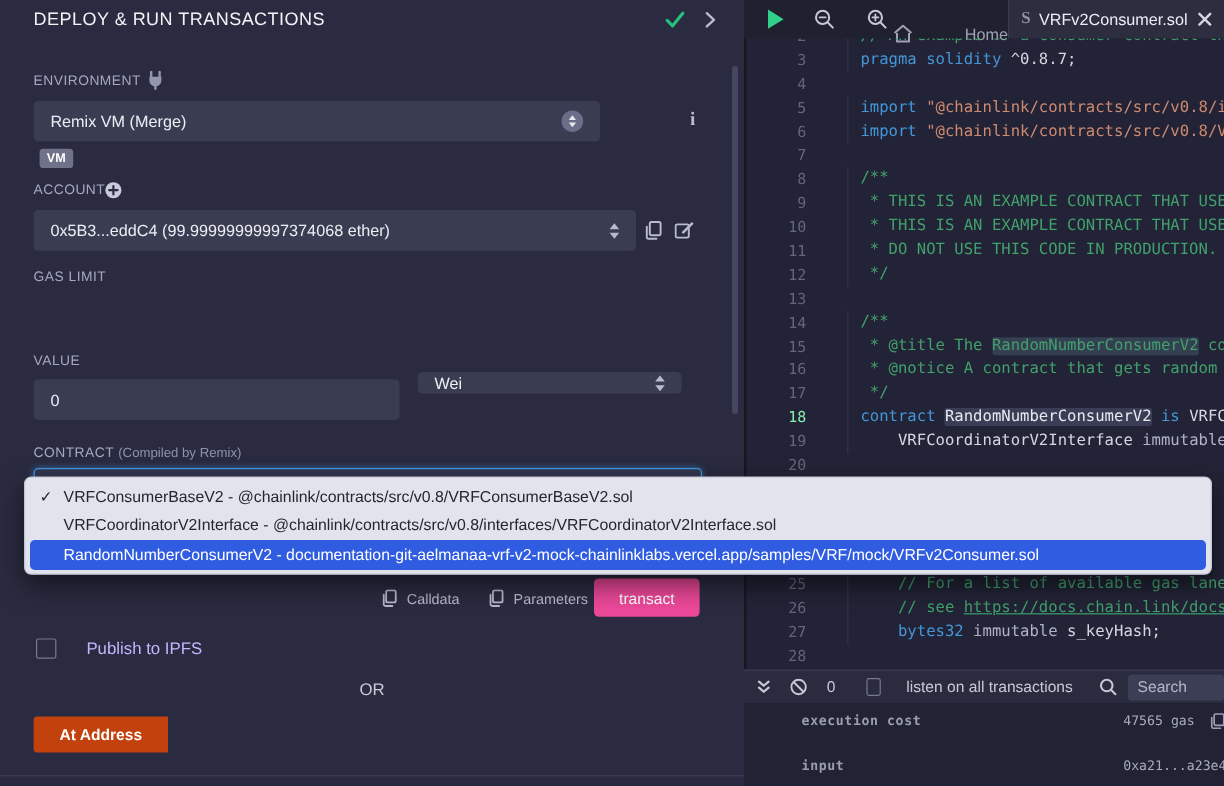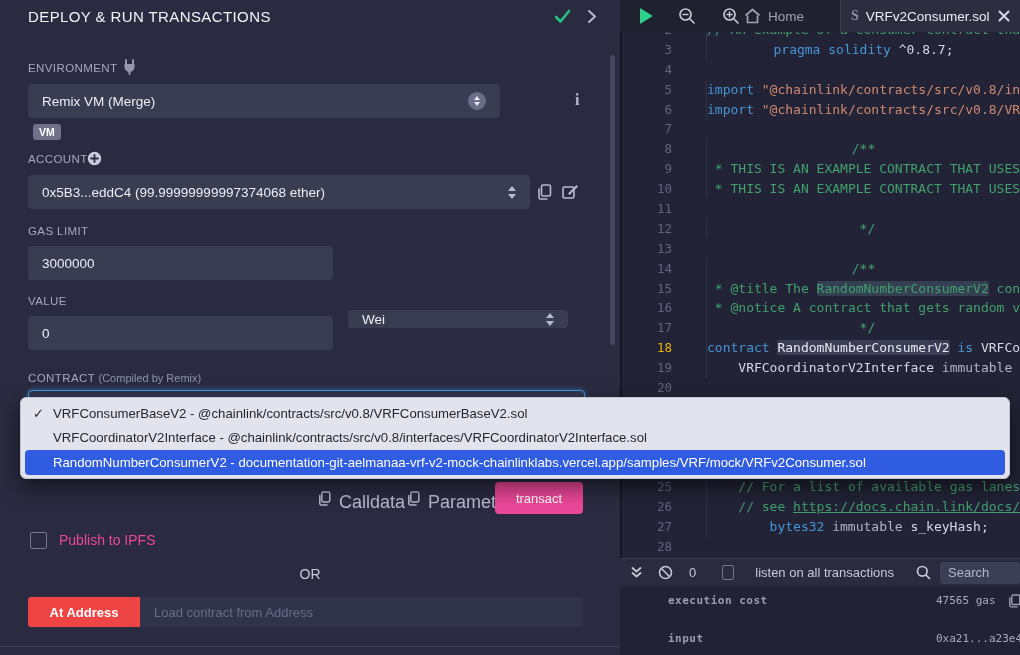--- a/index.html
+++ b/index.html
@@ -19,27 +19,27 @@
   .caret .up{border-bottom:5px solid #b9bbcd;margin-bottom:3px;}
   .caret .dn{border-top:5px solid #b9bbcd;}
   .circle-caret{margin-left:auto;width:18px;height:18px;border-radius:50%;background:#6b6e88;
     display:flex;flex-direction:column;align-items:center;justify-content:center;}
   .circle-caret i{display:block;width:0;height:0;border-left:3.5px solid transparent;border-right:3.5px solid transparent;}
   .circle-caret .up{border-bottom:4px solid #e8e9f1;margin-bottom:2px;}
   .circle-caret .dn{border-top:4px solid #e8e9f1;}
   .vm-badge{left:33px;top:124px;background:#6f7288;color:#fff;font-size:10.5px;font-weight:bold;
     border-radius:3px;padding:2px 6px;}
   .info-i{font-family:"Liberation Serif",serif;font-weight:bold;font-size:16px;color:#b9bbce;}
-  .action-label{font-size:18px;color:#b9bbcd;}
+  .action-label{font-size:12px;color:#b9bbcd;}
   #transact-btn{left:495px;top:482px;width:88px;height:32px;background:#ec4899;border:none;border-radius:4px;
     color:#fff;font-size:13px;font-family:"Liberation Sans",sans-serif;}
   .chkbox{box-sizing:border-box;width:17px;height:17px;border:1.5px solid #767990;border-radius:2px;background:transparent;}
-  #publish-label{left:59px;top:532px;font-size:14px;color:#ec4899;}
+  #publish-label{left:72px;top:532px;font-size:14px;color:#c4b5fd;}
   #or-label{left:0;top:566px;width:620px;text-align:center;font-size:14px;color:#c7c9d6;}
-  #at-address-btn{left:28px;top:597px;width:112px;height:30px;background:#ef4444;border:none;
+  #at-address-btn{left:28px;top:597px;width:112px;height:30px;background:#c2410c;border:none;
     border-radius:3px 0 0 3px;color:#fff;font-weight:bold;font-size:13px;font-family:"Liberation Sans",sans-serif;}
   #at-address-input{left:140px;top:597px;width:443px;height:30px;background:#31334a;border-radius:0 3px 3px 0;
     display:flex;align-items:center;padding:0 14px;box-sizing:border-box;font-size:13px;color:#696c86;}
   #panel-divider{left:0;top:646px;width:620px;height:1px;background:#3b3d53;}
   #panel-scrollbar{left:610px;top:55px;width:5px;height:290px;background:#45475e;border-radius:3px;}
 
   
   #contract-select{left:28px;top:390px;width:555px;height:30px;background:#343650;border-radius:4px;
     border:1px solid #3f9ae5;box-shadow:0 0 5px rgba(63,154,229,.6);}
 
@@ -50,32 +50,32 @@
     font-size:13.2px;color:#26262e;white-space:nowrap;overflow:hidden;}
   .opt .chk{display:inline-block;width:20px;font-size:13px;}
   .opt.sel{background:#2f5ce0;color:#fff;}
 
   
   #editor{left:620px;top:0;width:400px;height:655px;background:#222336;border-left:2px solid #17181f;box-sizing:border-box;}
   #editor-toolbar{left:620px;top:0;width:400px;height:32px;background:#20212e;}
   .tb-icon{position:absolute;top:6px;width:20px;height:20px;}
   #tab-active{left:840px;top:0;width:180px;height:32px;background:#2c2d3f;border-left:1px solid #3a3c50;
     display:flex;align-items:center;padding:0 10px;box-sizing:border-box;}
-  #tab-home{left:744px;top:0;width:90px;height:32px;display:flex;align-items:center;}
+  #tab-home{left:744px;top:12px;width:90px;height:32px;display:flex;align-items:center;gap:36px;}
   .tab-label{font-size:13.5px;color:#9fa1b6;margin-left:7px;}
   #tab-active .tab-label{color:#eceef5;}
   .sol-icon{font-weight:bold;font-size:14px;color:#8e90a6;font-family:"Liberation Serif",serif;}
 
   
   #code-view{left:620px;top:32px;width:400px;height:526px;overflow:hidden;}
   #code-lines{position:relative;margin-top:-12px;font-family:"DejaVu Sans Mono",monospace;font-size:13px;}
   .cl{position:relative;height:19.9px;line-height:19.9px;white-space:pre;}
   .ln{position:absolute;left:0;width:52px;text-align:right;color:#63657e;font-size:12.5px;}
-  .ln.act{color:#eab308;}
-  .lt{position:absolute;left:86px;right:0;padding-left:0;border-left:1px solid #33344a;overflow:hidden;text-align:center;}
+  .ln.act{color:#86efac;}
+  .lt{position:absolute;left:86px;right:0;padding-left:10px;border-left:1px solid #33344a;overflow:hidden;}
   .kw{color:#4596d6;} .str{color:#d08a70;} .cmt{color:#41a06b;}
   .url{color:#41a06b;text-decoration:underline;}
   .id{color:#d6d7e2;} .mod{color:#b0b2c5;}
   .hl{color:#e8e9f0;background:#3a3d55;border-radius:2px;}
   .chl{color:#41a06b;background:#344052;border-radius:2px;}
 
   
   #terminal-bar{left:620px;top:558px;width:400px;height:28px;background:#2a2b3f;border-top:1px solid #3d3f56;
     display:flex;align-items:center;box-sizing:border-box;overflow:hidden;}
   #terminal-count{font-size:13px;color:#c7c9d8;}
@@ -146,23 +146,20 @@
         </svg>
     </span>
     <span class="abs" style="left:562px;top:184px;">
       <svg width="17" height="16" viewBox="0 0 17 16">
           <rect x="1" y="3" width="11" height="11" rx="1.5" fill="none" stroke="#b9bbce" stroke-width="1.6"></rect>
           <path d="M6 9.5 14.5 1l1.5 1.5L7.5 11z" fill="#b9bbce"></path>
         </svg>
     </span>
 
     <div class="abs fld-label" style="left:28px;top:225px;">GAS LIMIT</div>
-    <div class="abs inp-box" style="left:28px;top:246px;width:305px;height:34px;">
-      <span>3000000</span>
-    </div>
 
     <div class="abs fld-label" style="left:28px;top:295px;">VALUE</div>
     <div class="abs inp-box" style="left:28px;top:316px;width:305px;height:34px;">
       <span>0</span>
     </div>
     <div class="abs sel-box" style="left:348px;top:310px;width:220px;height:18px;">
       <span>Wei</span>
       <span class="caret">
           <i class="up"></i>
           <i class="dn"></i>
@@ -190,23 +187,20 @@
     </span>
     <span class="abs action-label" style="left:428px;top:492px;">Parameters</span>
     <button class="abs" id="transact-btn">transact</button>
 
     <span class="abs chkbox" style="left:30px;top:532px;"></span>
     <span class="abs" id="publish-label">Publish to IPFS</span>
 
     <div class="abs" id="or-label">OR</div>
 
     <button class="abs" id="at-address-btn">At Address</button>
-    <div class="abs" id="at-address-input">
-      <span>Load contract from Address</span>
-    </div>
 
     <div class="abs" id="panel-divider"></div>
     <div class="abs" id="panel-scrollbar"></div>
   </div>
 
   <div id="editor" class="abs"></div>
 
   <div id="editor-toolbar" class="abs">
     <span class="tb-icon" style="left:17px;">
       <svg width="18" height="20" viewBox="0 0 18 20">
@@ -253,21 +247,21 @@
     <div id="code-lines">
         <div class="cl"><span class="ln">2</span><span class="lt"><span class="cmt">// An example of a consumer contract that relies on a subscription for funding.</span></span></div>
         <div class="cl"><span class="ln">3</span><span class="lt"><span class="kw">pragma solidity</span><span class="id"> ^0.8.7;</span></span></div>
         <div class="cl"><span class="ln">4</span><span class="lt"></span></div>
         <div class="cl"><span class="ln">5</span><span class="lt"><span class="kw">import</span><span class="id"> </span><span class="str">"@chainlink/contracts/src/v0.8/interfaces/VRFCoordinatorV2Interface.sol";</span></span></div>
         <div class="cl"><span class="ln">6</span><span class="lt"><span class="kw">import</span><span class="id"> </span><span class="str">"@chainlink/contracts/src/v0.8/VRFConsumerBaseV2.sol";</span></span></div>
         <div class="cl"><span class="ln">7</span><span class="lt"></span></div>
         <div class="cl"><span class="ln">8</span><span class="lt"><span class="cmt">/**</span></span></div>
         <div class="cl"><span class="ln">9</span><span class="lt"><span class="cmt"> * THIS IS AN EXAMPLE CONTRACT THAT USES HARDCODED VALUES FOR CLARITY.</span></span></div>
         <div class="cl"><span class="ln">10</span><span class="lt"><span class="cmt"> * THIS IS AN EXAMPLE CONTRACT THAT USES UN-AUDITED CODE.</span></span></div>
-        <div class="cl"><span class="ln">11</span></div>
+        <div class="cl"><span class="ln">11</span><span class="lt"><span class="cmt"> * DO NOT USE THIS CODE IN PRODUCTION.</span></span></div>
         <div class="cl"><span class="ln">12</span><span class="lt"><span class="cmt"> */</span></span></div>
         <div class="cl"><span class="ln">13</span><span class="lt"></span></div>
         <div class="cl"><span class="ln">14</span><span class="lt"><span class="cmt">/**</span></span></div>
         <div class="cl"><span class="ln">15</span><span class="lt"><span class="cmt"> * @title The </span><span class="chl">RandomNumberConsumerV2</span><span class="cmt"> contract</span></span></div>
         <div class="cl"><span class="ln">16</span><span class="lt"><span class="cmt"> * @notice A contract that gets random values from Chainlink VRF V2</span></span></div>
         <div class="cl"><span class="ln">17</span><span class="lt"><span class="cmt"> */</span></span></div>
         <div class="cl"><span class="ln act">18</span><span class="lt"><span class="kw">contract</span><span class="id"> </span><span class="hl">RandomNumberConsumerV2</span><span class="id"> </span><span class="kw">is</span><span class="id"> VRFConsumerBaseV2 {</span></span></div>
         <div class="cl"><span class="ln">19</span><span class="lt"><span class="id">    VRFCoordinatorV2Interface</span><span class="mod"> immutable</span><span class="id"> COORDINATOR;</span></span></div>
         <div class="cl"><span class="ln">20</span><span class="lt"></span></div>
         <div class="cl"><span class="ln">21</span><span class="lt"></span></div>

